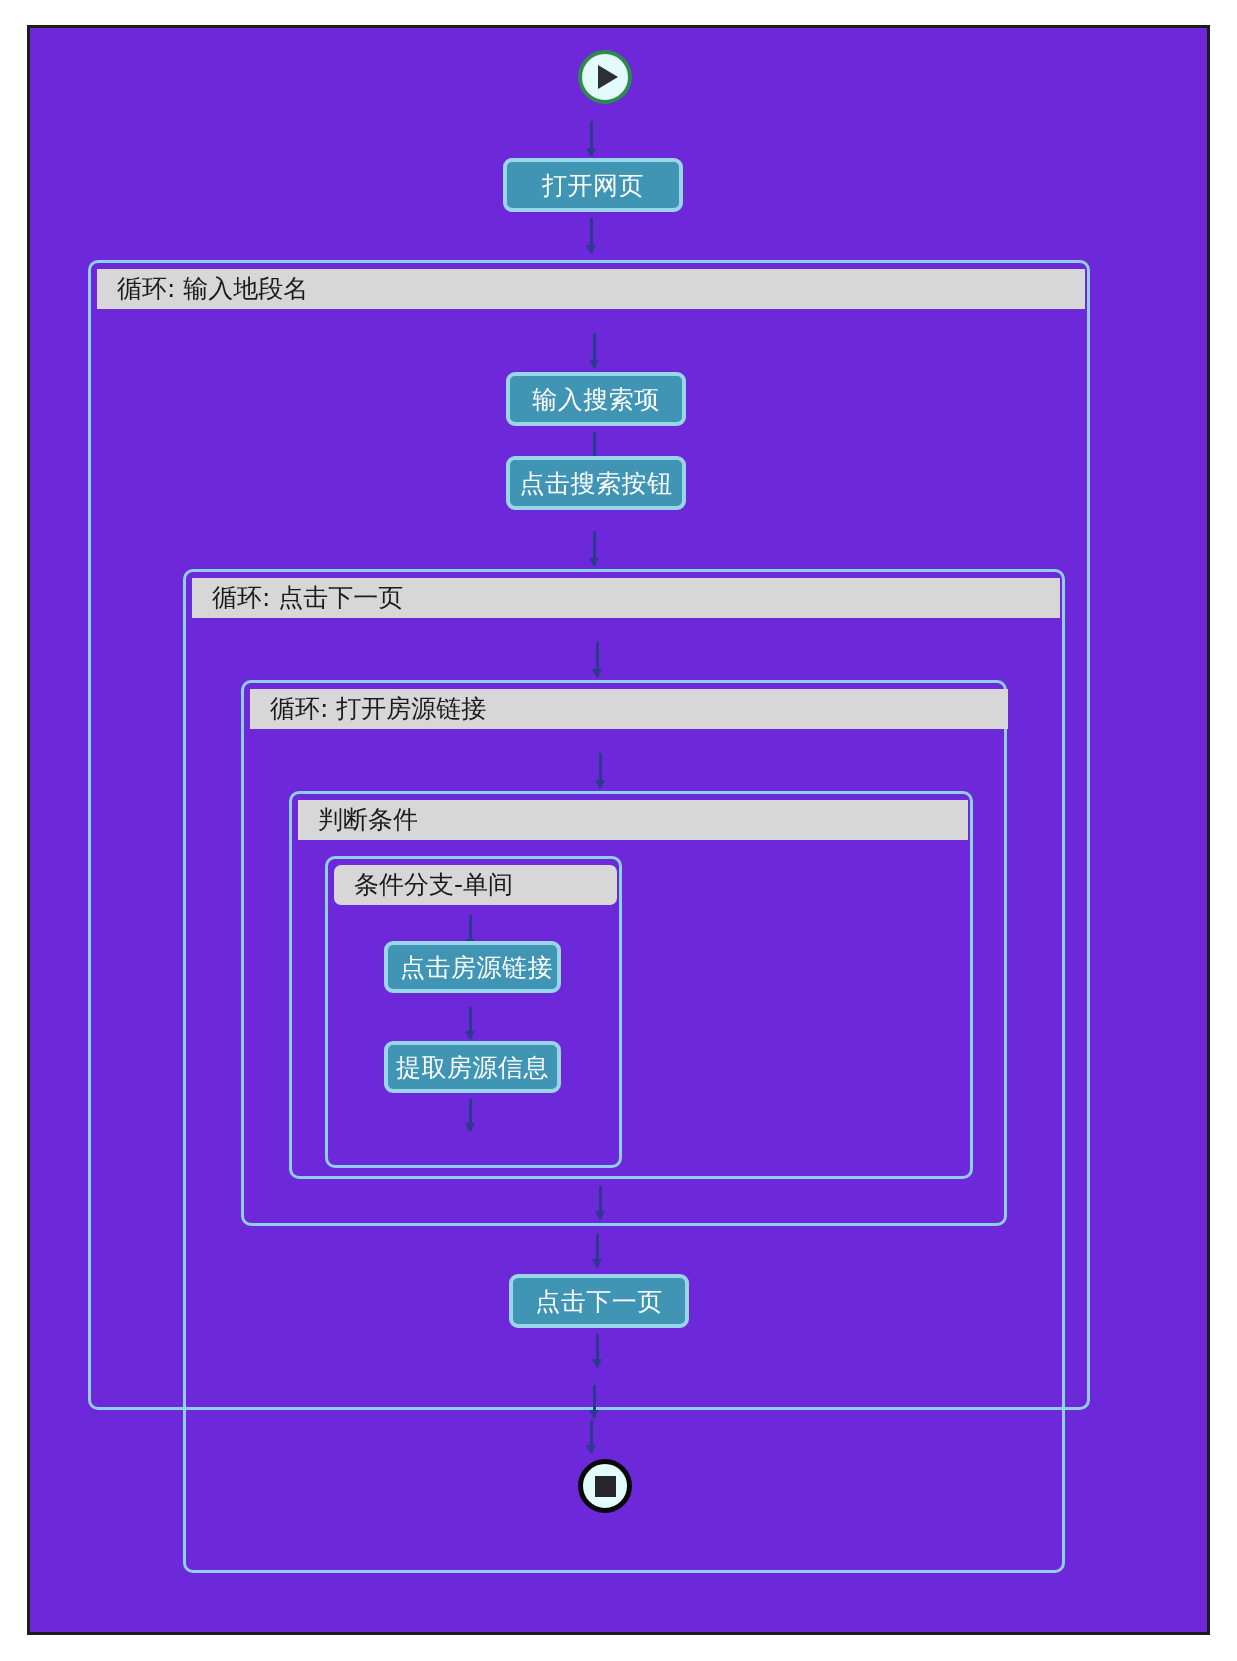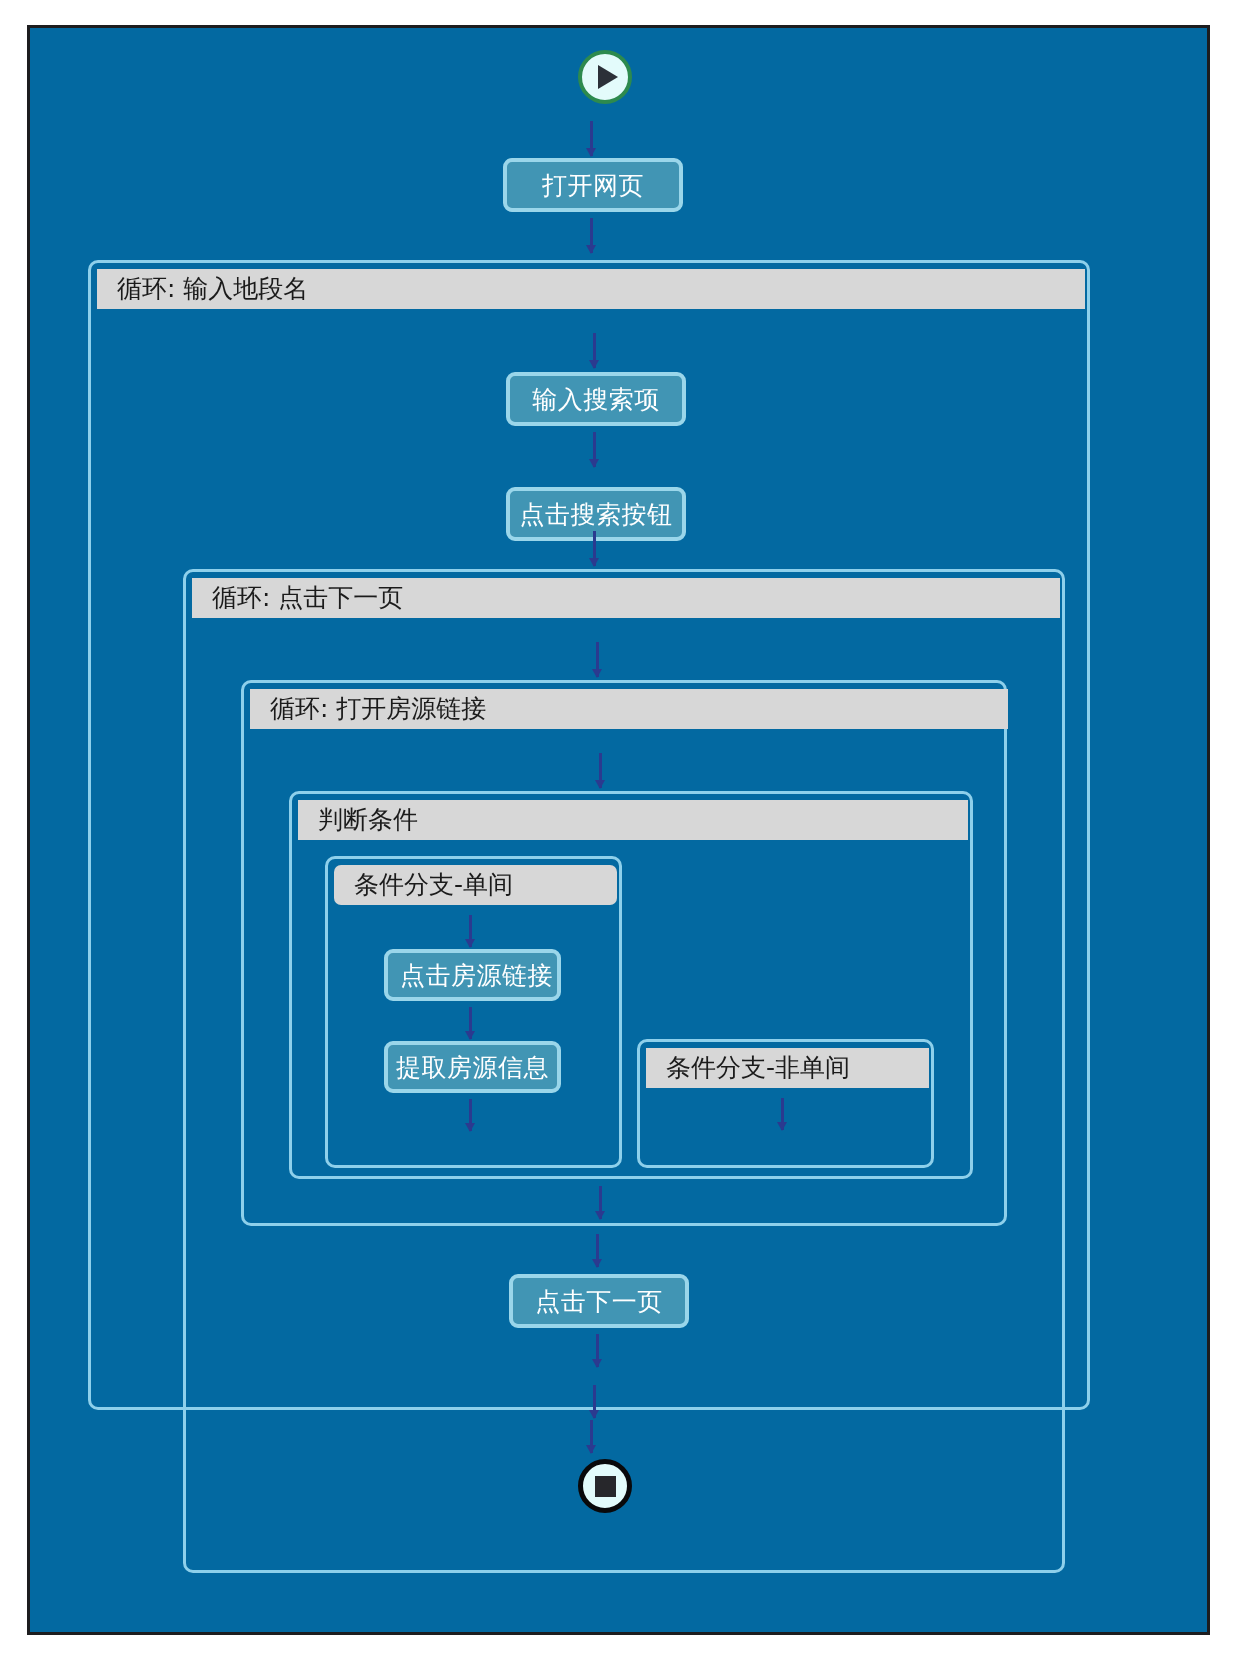--- a/index.html
+++ b/index.html
@@ -15,21 +15,21 @@
   }
 
   
   #canvas-frame {
     position: absolute;
     left: 27px;
     top: 25px;
     width: 1183px;
     height: 1610px;
     border: 3px solid #1d1d1f;
-    background: #0369a1;
+    background: #6d28d9;
     box-sizing: border-box;
   }
 
   
   .terminator {
     position: absolute;
     width: 54px;
     height: 54px;
     border-radius: 50%;
     background: #e3fbfb;
@@ -130,21 +130,21 @@
 
   <div class="container-box" style="left:58px; top:232px; width:1002px; height:1150px;">
     <div class="container-title" style="width:988px;">循环: 输入地段名</div>
 
     <div class="arrow" style="left:502px; top:70px; height:35px;"></div>
 
     <div class="action" style="left:415px; top:109px; width:180px; height:54px;text-align:center;">输入搜索项</div>
 
     <div class="arrow" style="left:502px; top:169px; height:35px;"></div>
 
-    <div class="action" style="left:415px; top:224px; width:180px; height:54px;">点击搜索按钮</div>
+    <div class="action" style="left:415px; top:193px; width:180px; height:54px;">点击搜索按钮</div>
 
     <div class="arrow" style="left:502px; top:268px; height:35px;"></div>
 
     <div class="container-box" style="left:92px; top:306px; width:882px; height:1004px;">
       <div class="container-title" style="width:868px;">循环: 点击下一页</div>
 
       <div class="arrow" style="left:410px; top:70px; height:35px;"></div>
 
       <div class="container-box" style="left:55px; top:108px; width:766px; height:546px;">
         <div class="container-title" style="width:758px;">循环: 打开房源链接</div>
@@ -152,34 +152,29 @@
         <div class="arrow" style="left:355px; top:70px; height:35px;"></div>
 
         <div class="container-box" style="left:45px; top:108px; width:684px; height:388px;">
           <div class="container-title" style="width:670px;">判断条件</div>
 
           <div class="container-box" style="left:33px; top:62px; width:297px; height:312px;">
             <div class="container-title" style="width:283px;border-radius:7px;">条件分支-单间</div>
 
             <div class="arrow" style="left:141px; top:56px; height:32px;"></div>
 
-            <div class="action" style="left:56px; top:90px; width:177px; height:52px;padding-left:8px;">点击房源链接</div>
+            <div class="action" style="left:56px; top:82px; width:177px; height:52px;padding-left:8px;">点击房源链接</div>
 
             <div class="arrow" style="left:141px; top:148px; height:32px;"></div>
 
             <div class="action" style="left:56px; top:182px; width:177px; height:52px;">提取房源信息</div>
 
             <div class="arrow" style="left:141px; top:240px; height:32px;"></div>
           </div>
 
-          <div class="container-box" style="left:345px; top:245px; width:297px; height:129px;">
-            <div class="container-title" style="width:283px;">条件分支-非单间</div>
-
-            <div class="arrow" style="left:141px; top:56px; height:32px;"></div>
-          </div>
 
         </div>
 
         <div class="arrow" style="left:355px; top:503px; height:33px;"></div>
       </div>
 
       <div class="arrow" style="left:410px; top:662px; height:33px;"></div>
 
       <div class="action" style="left:323px; top:702px; width:180px; height:54px;">点击下一页</div>
 

